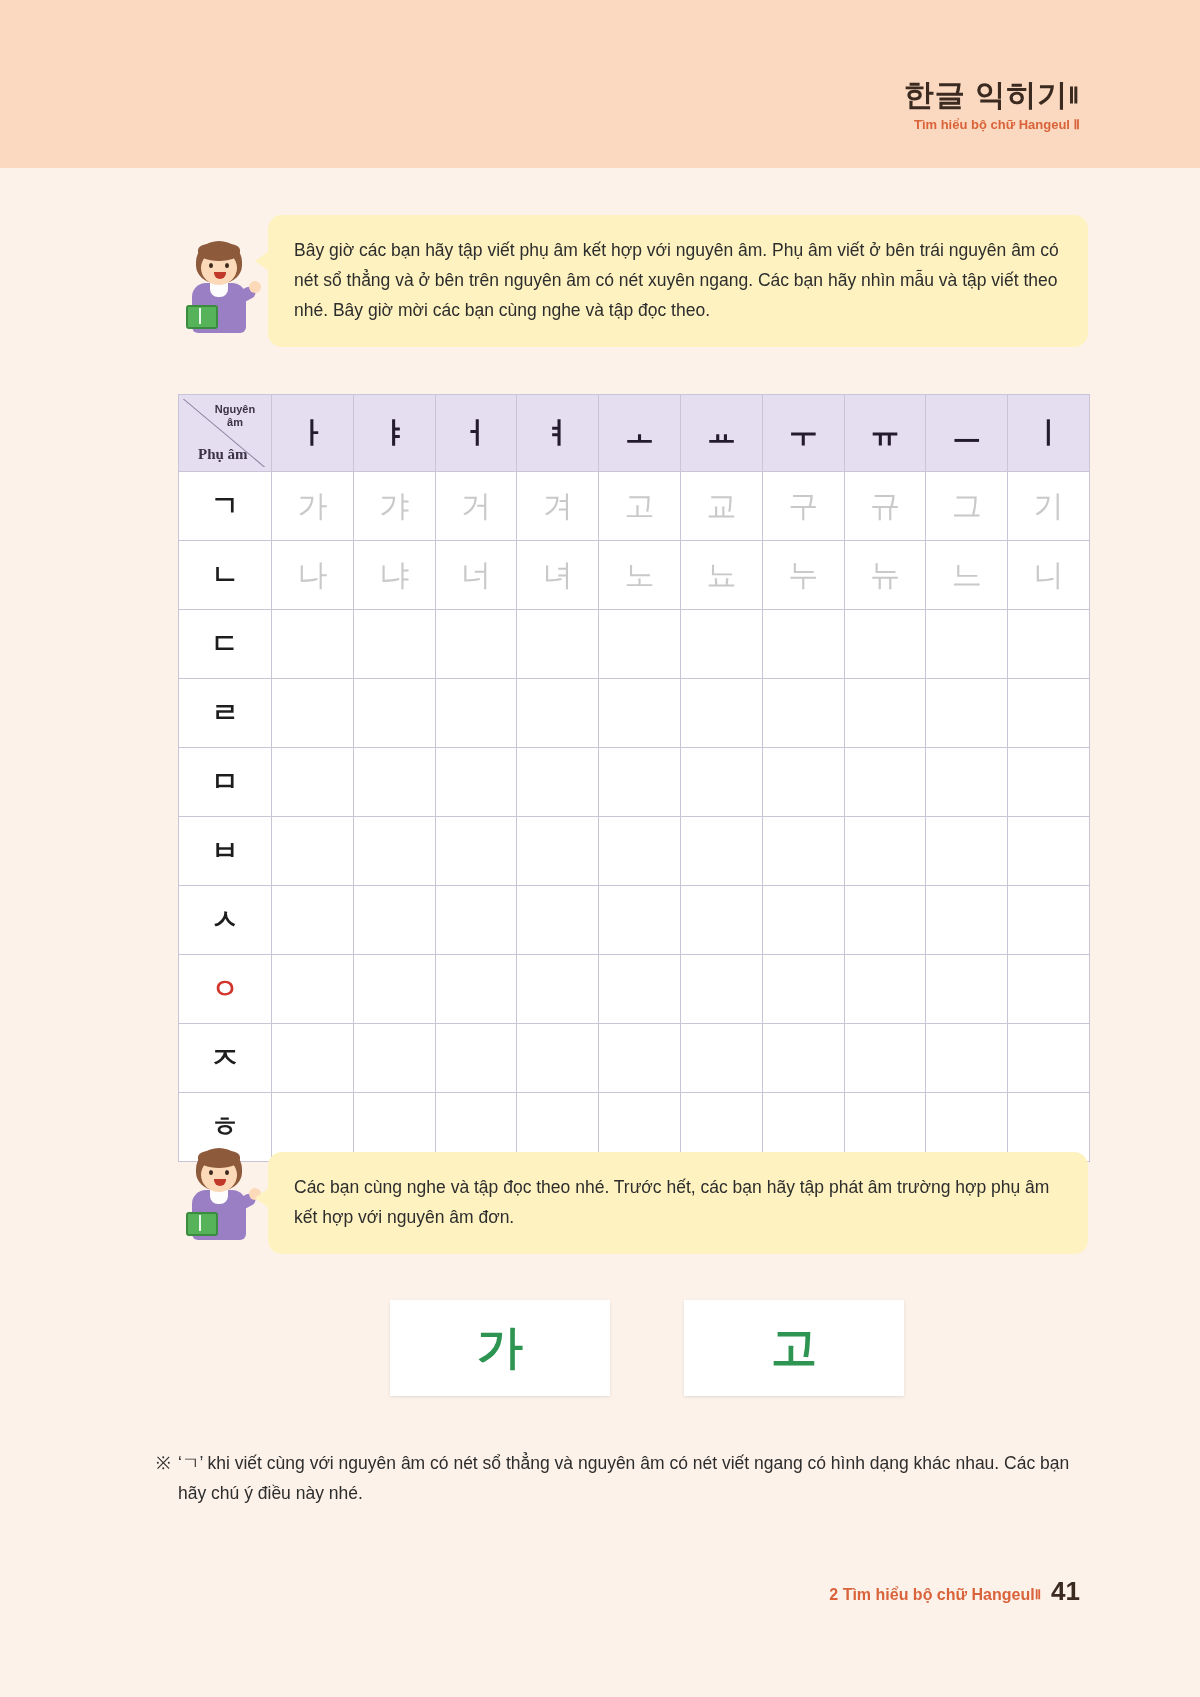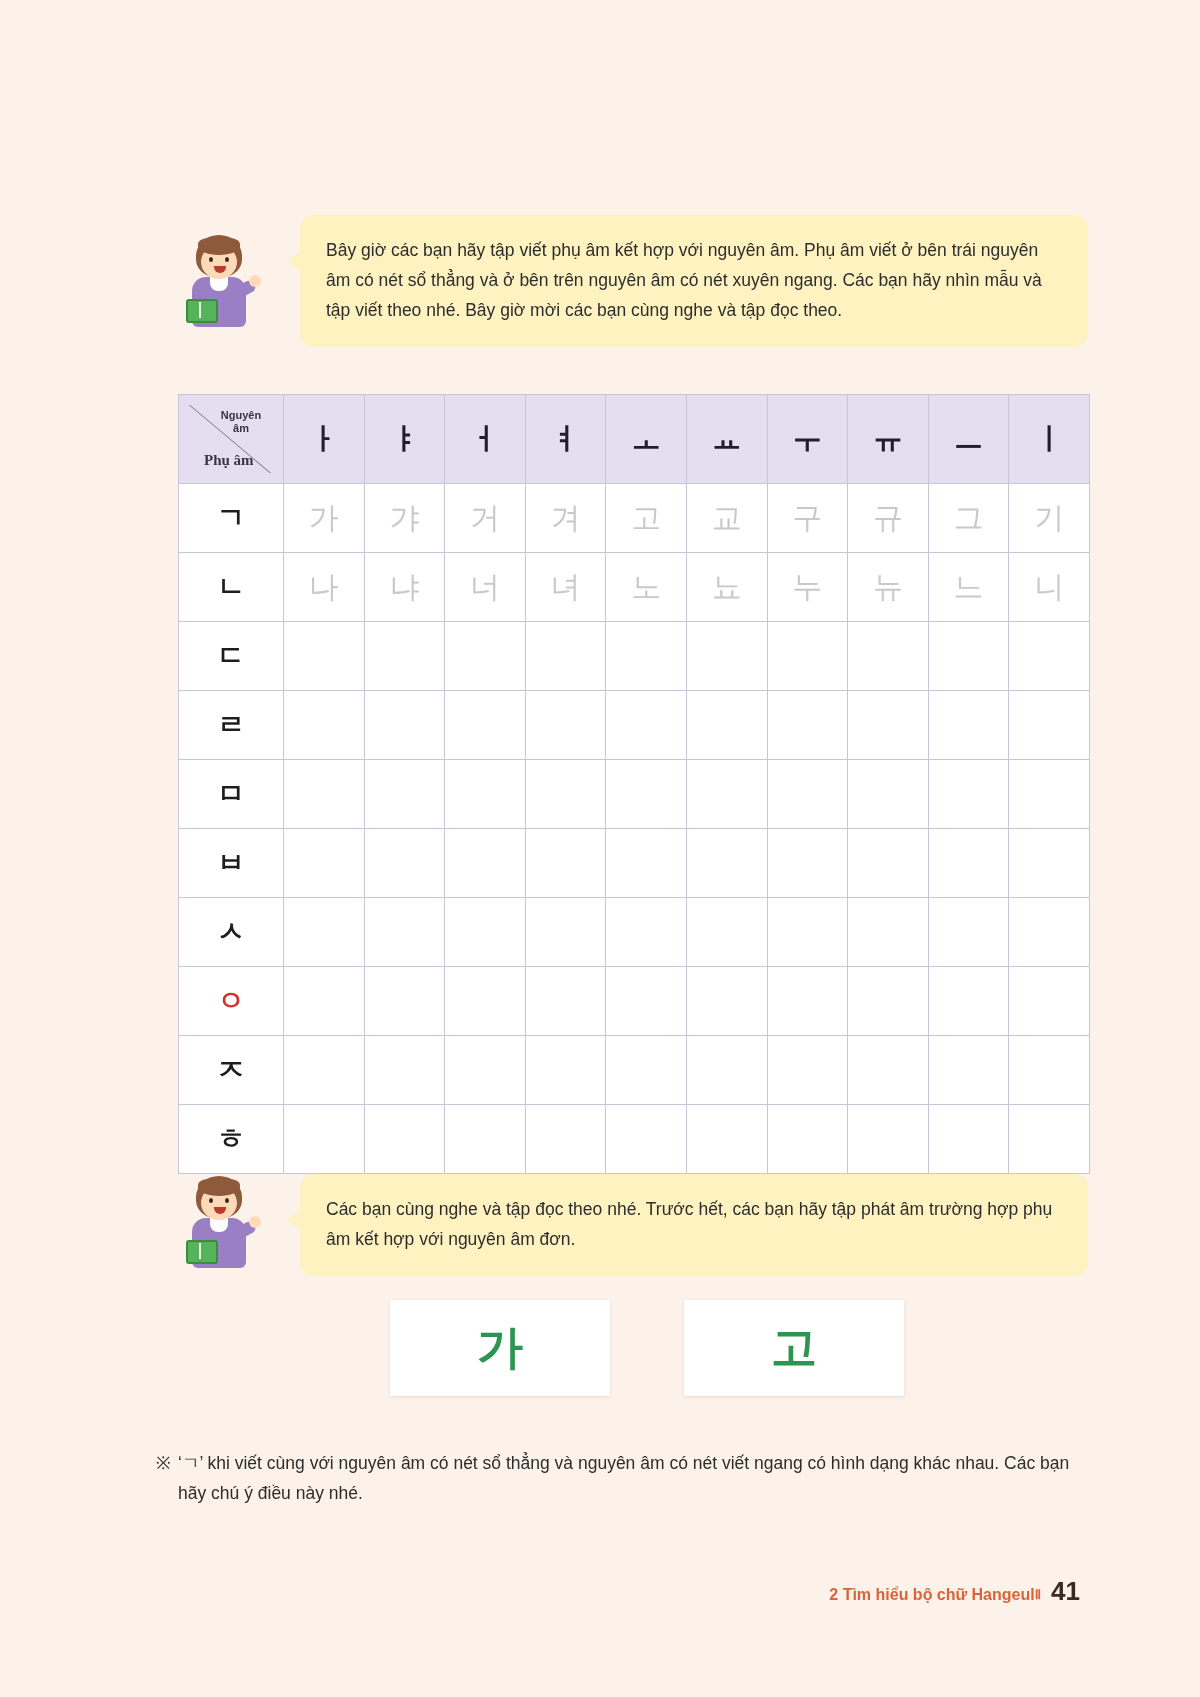--- a/index.html
+++ b/index.html
@@ -48,25 +48,24 @@
   .header-vi {
     font-size: 13px;
     font-weight: bold;
     color: #d9633a;
     margin-top: 6px;
   }
   
   .bubble-row {
     position: absolute;
     display: flex;
-    align-items: center;
-    gap: 32px;
+    align-items: flex-end;
   }
   .bubble-1 { top: 215px; left: 178px; width: 910px; }
-  .bubble-2 { top: 1168px; left: 178px; width: 910px; }
+  .bubble-2 { top: 1140px; left: 178px; width: 910px; }
 
   .teacher {
     width: 82px;
     height: 108px;
     position: relative;
     flex: 0 0 82px;
     margin-top: 12px;
   }
   .teacher.small { margin-top: 6px; }
 
@@ -201,21 +200,21 @@
     background: #e4def0;
     height: 68px;
     font-size: 30px;
     color: #241c2e;
     font-weight: bold;
   }
   td.corner {
     width: 84px;
     background: #e4def0 !important;
     position: relative;
-    padding: 10px;
+    padding: 4px;
   }
   .corner-inner {
     position: relative;
     width: 100%;
     height: 68px;
   }
   .corner-slash {
     position: absolute;
     left: 0; top: 0;
     width: 100%; height: 100%;
@@ -311,20 +310,26 @@
     font-size: 26px;
     margin-left: 10px;
   }
   .page-footer .rn { font-size: 13px; vertical-align: 1px; }
 </style>
 </head>
 <body>
 
 <div class="page">
 
+  <div class="header-band">
+    <div class="header-inner">
+      <div class="header-ko"><span>한글 익히기</span><span class="rn">Ⅱ</span></div>
+      <div class="header-vi">Tìm hiểu bộ chữ Hangeul Ⅱ</div>
+    </div>
+  </div>
 
   <div class="bubble-row bubble-1">
     <div class="teacher">
       <div class="t-hair"></div>
       <div class="t-face"></div>
       <div class="t-fringe"></div>
       <div class="t-eye l"></div>
       <div class="t-eye r"></div>
       <div class="t-mouth"></div>
       <div class="t-body"></div>

